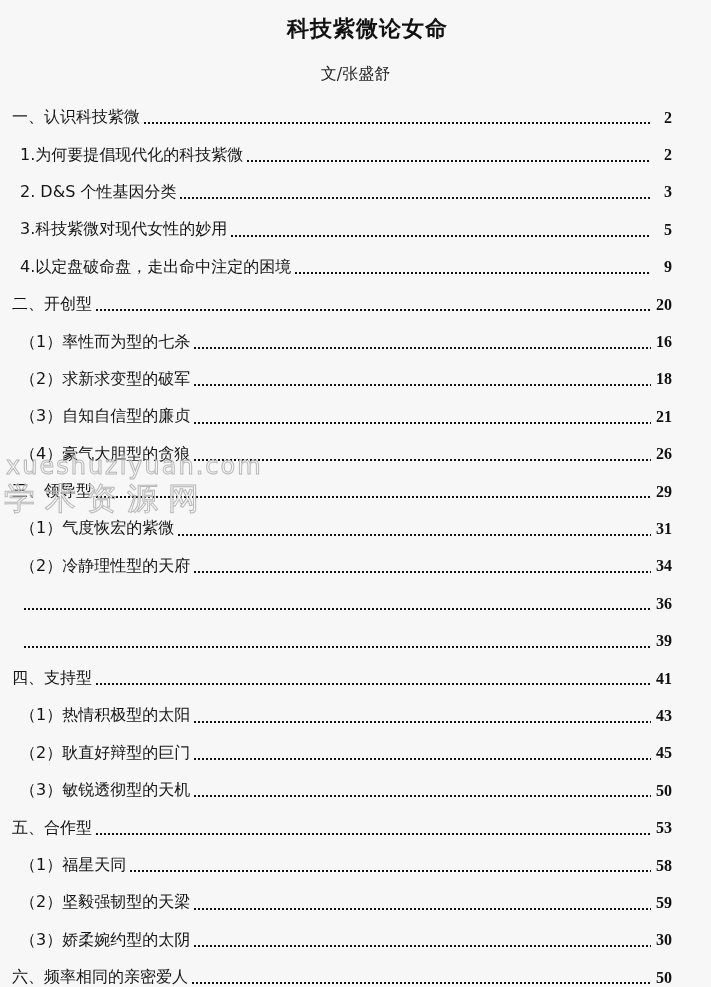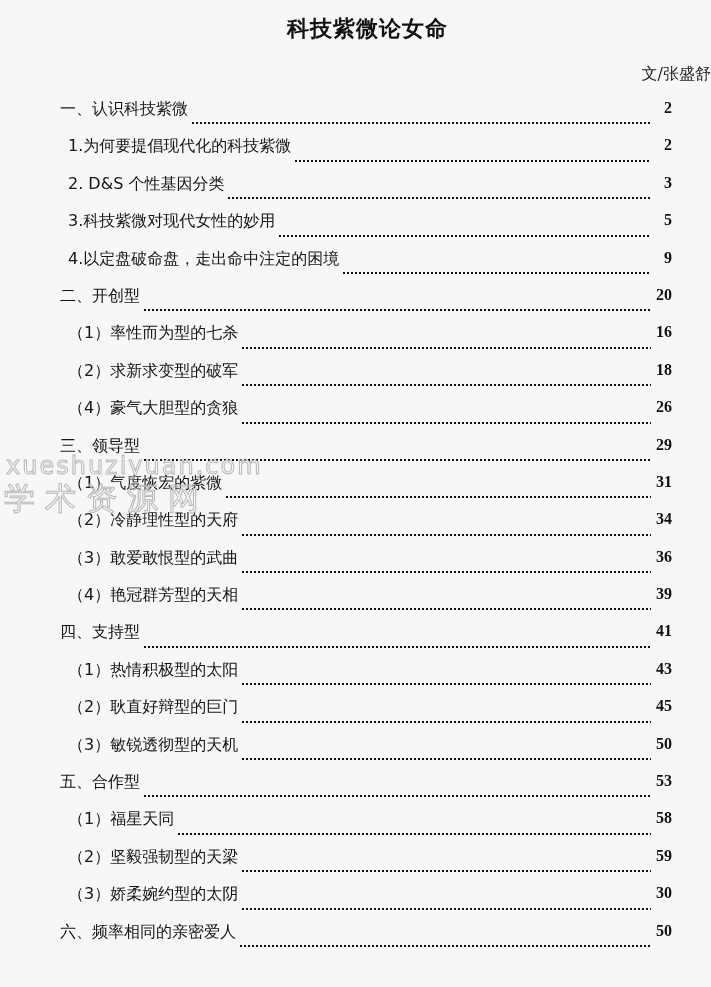--- a/index.html
+++ b/index.html
@@ -26,39 +26,38 @@
       font-size: 22px;
       letter-spacing: 1px;
       line-height: 30px;
       color: #111;
     }
     .author {
       position: absolute;
       top: 62px;
       left: 0;
       width: 711px;
-      text-align: right;
+      text-align: center;
       font-size: 16px;
       line-height: 24px;
       color: #222;
     }
     .toc {
       position: absolute;
       top: 99px;
       left: 0;
       width: 711px;
     }
     .toc-row {
       position: relative;
       height: 37.4px;
       display: flex;
-      align-items: flex-start;
+      align-items: center;
       padding-right: 39px;
       box-sizing: border-box;
-      margin-left: 48px;
     }
     .toc-row.level-1 { padding-left: 12px; }
     .toc-row.level-2 { padding-left: 20px; }
     .toc-label {
       font-size: 16px;
       white-space: nowrap;
       color: #151515;
       font-family: "DejaVu Sans", "Liberation Sans", sans-serif;
     }
     .toc-leader {
@@ -146,46 +145,49 @@
       <span class="toc-label">（1）率性而为型的七杀</span>
       <span class="toc-leader"></span>
       <span class="toc-page">16</span>
     </div>
     <div class="toc-row level-2">
       <span class="toc-label">（2）求新求变型的破军</span>
       <span class="toc-leader"></span>
       <span class="toc-page">18</span>
     </div>
     <div class="toc-row level-2">
+      <span class="toc-label">（3）自知自信型的廉贞</span>
+      <span class="toc-leader"></span>
+      <span class="toc-page">21</span>
+    </div>
+    <div class="toc-row level-2">
       <span class="toc-label">（4）豪气大胆型的贪狼</span>
       <span class="toc-leader"></span>
       <span class="toc-page">26</span>
     </div>
     <div class="toc-row level-1">
       <span class="toc-label">三、领导型</span>
       <span class="toc-leader"></span>
       <span class="toc-page">29</span>
     </div>
     <div class="toc-row level-2">
       <span class="toc-label">（1）气度恢宏的紫微</span>
       <span class="toc-leader"></span>
       <span class="toc-page">31</span>
     </div>
     <div class="toc-row level-2">
       <span class="toc-label">（2）冷静理性型的天府</span>
       <span class="toc-leader"></span>
       <span class="toc-page">34</span>
     </div>
     <div class="toc-row level-2">
-      <span class="toc-label">（3）敢爱敢恨型的武曲</span>
       <span class="toc-leader"></span>
       <span class="toc-page">36</span>
     </div>
     <div class="toc-row level-2">
-      <span class="toc-label">（4）艳冠群芳型的天相</span>
       <span class="toc-leader"></span>
       <span class="toc-page">39</span>
     </div>
     <div class="toc-row level-1">
       <span class="toc-label">四、支持型</span>
       <span class="toc-leader"></span>
       <span class="toc-page">41</span>
     </div>
     <div class="toc-row level-2">
       <span class="toc-label">（1）热情积极型的太阳</span>

